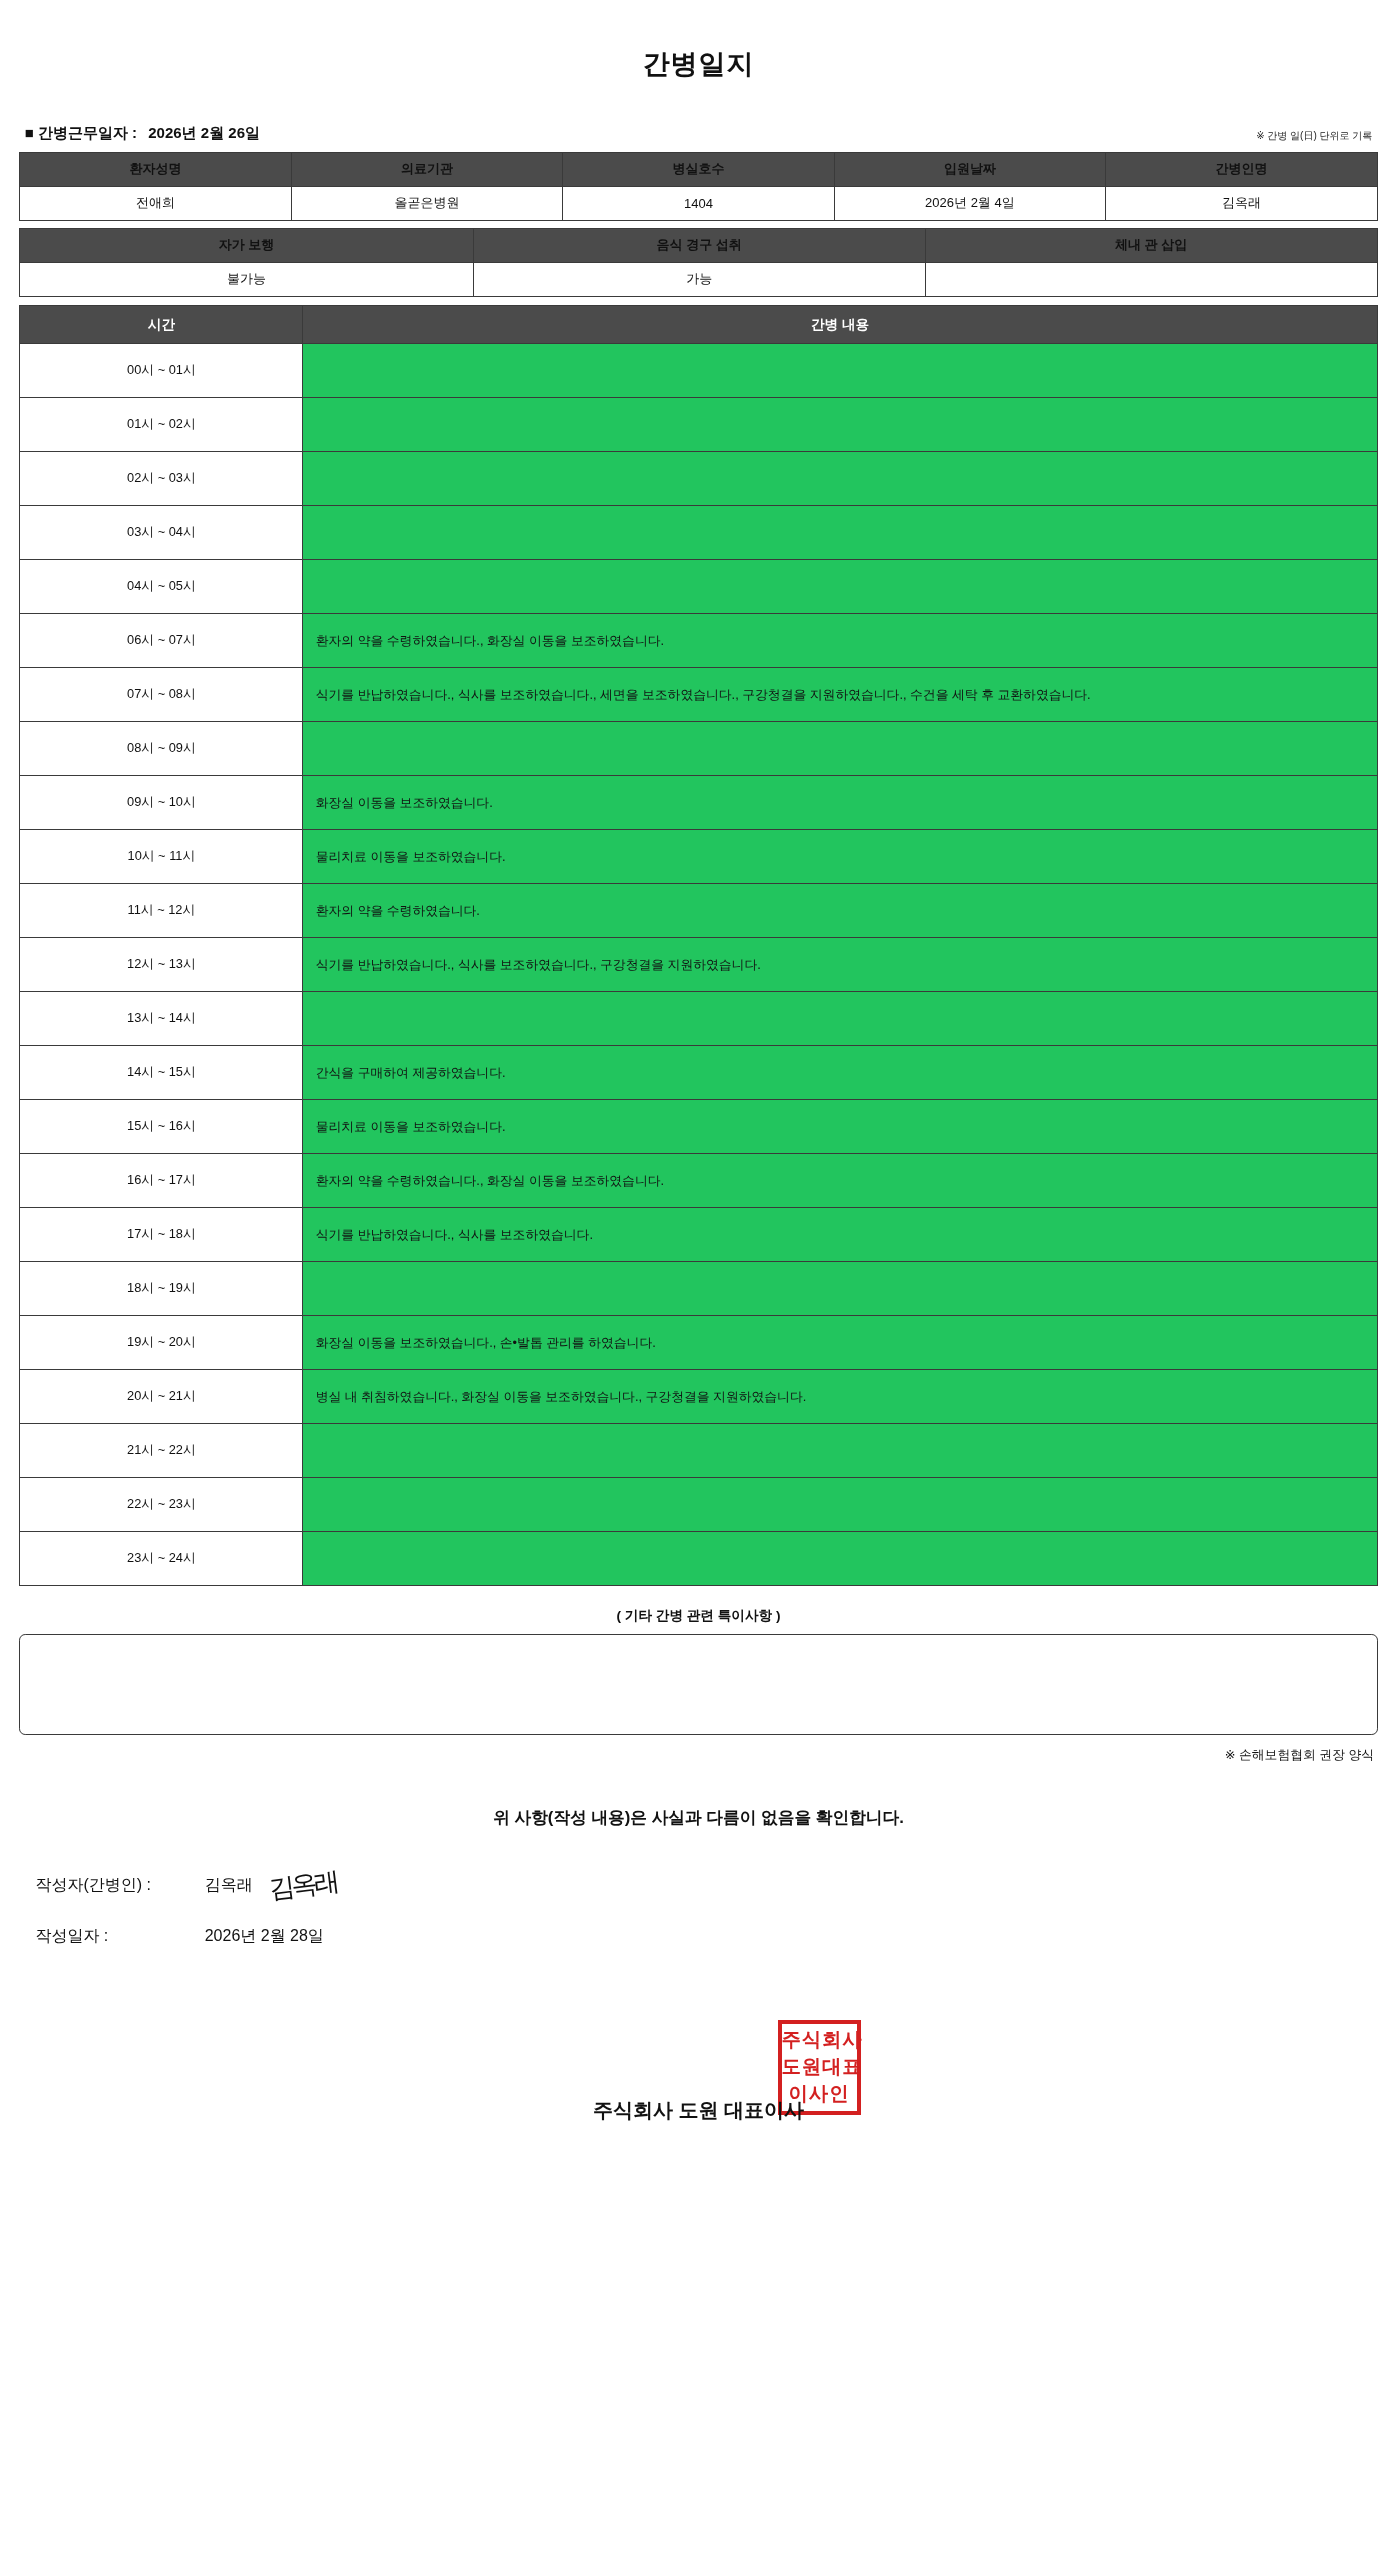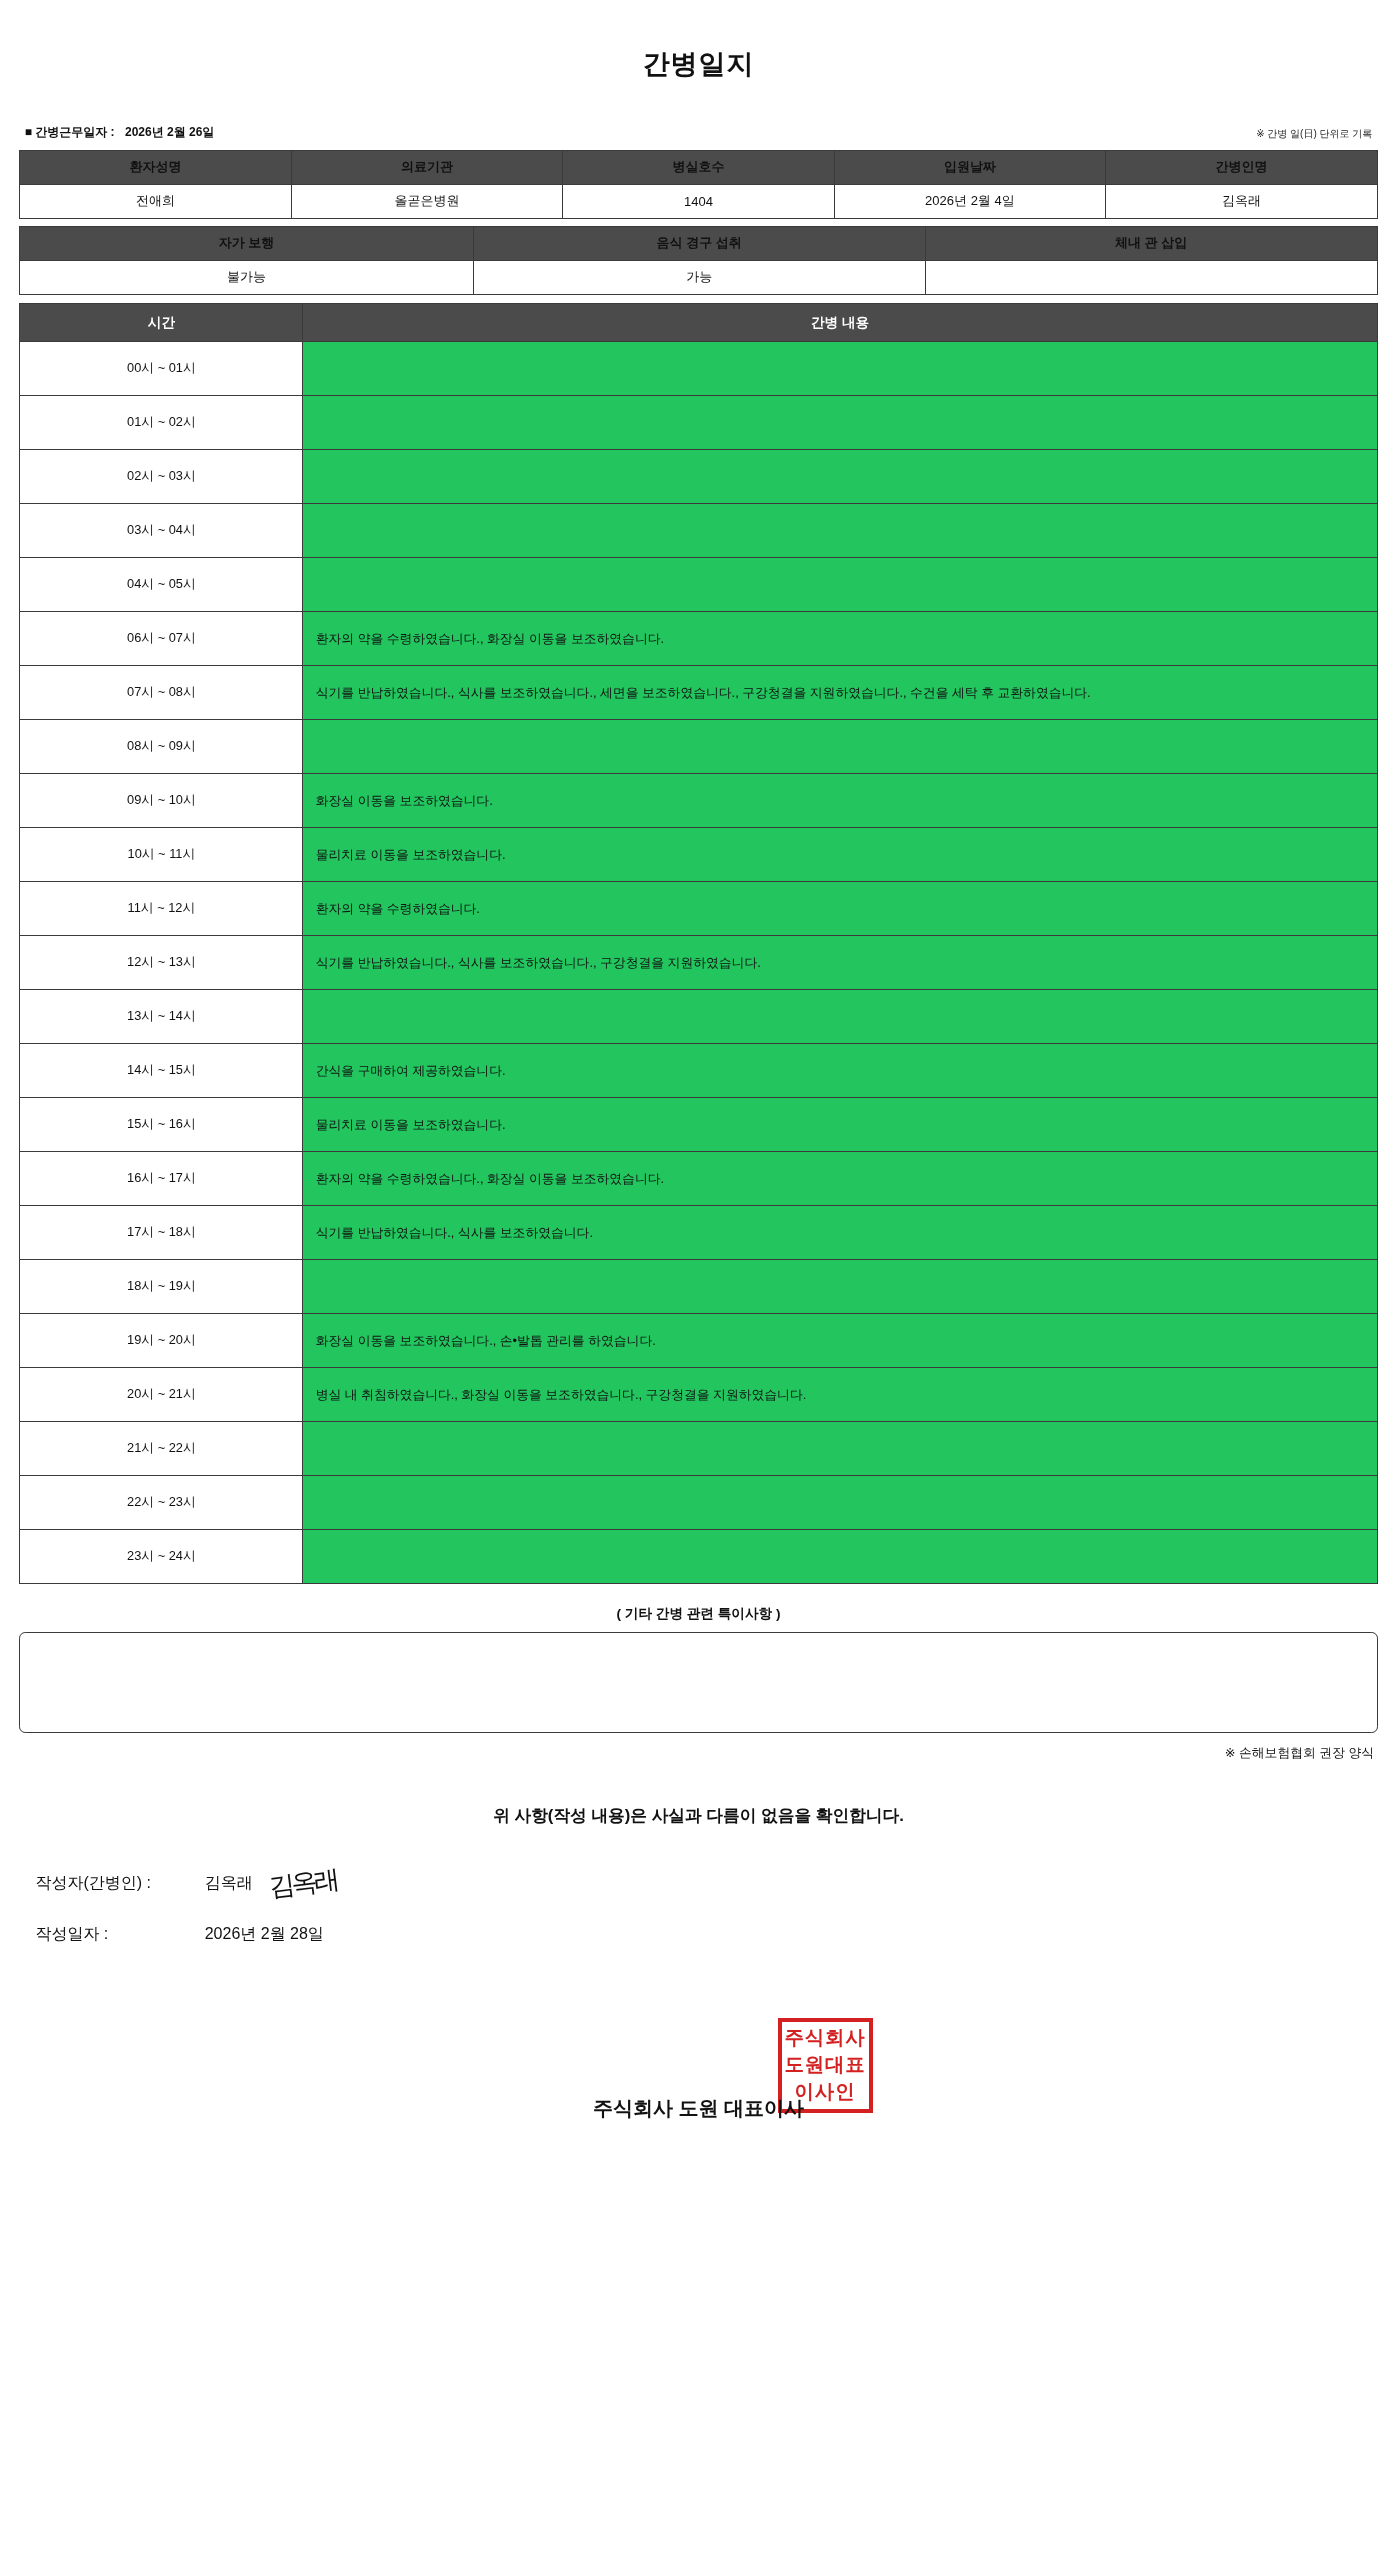--- a/index.html
+++ b/index.html
@@ -51,21 +51,21 @@
 
   .meta-row {
     display: flex;
     align-items: flex-end;
     justify-content: space-between;
     margin-top: 33px;
     margin-bottom: 8.8px;
     padding: 0 5.3px;
   }
   .meta-left {
-    font-size: 12px;
+    font-size: 15px;
     font-weight: bold;
     text-align: right;
   }
   .meta-left .date {
     font-weight: bold;
     margin-left: 7px;
   }
   .meta-right {
     font-size: 10px;
     color: #222;
@@ -188,21 +188,21 @@
     left: 50%;
     transform: translateX(-50%);
     top: 97px;
     white-space: nowrap;
   }
   .seal {
     position: absolute;
     left: 50%;
     transform: translateX(79px);
     top: 19.4px;
-    width: 95px;
+    width: 83px;
     height: 95px;
     border: 4.4px solid #d32020;
     box-sizing: border-box;
     color: #d32020;
     font-weight: bold;
     font-size: 19.4px;
     line-height: 27px;
     letter-spacing: 0.9px;
     padding-top: 2.6px;
   }

